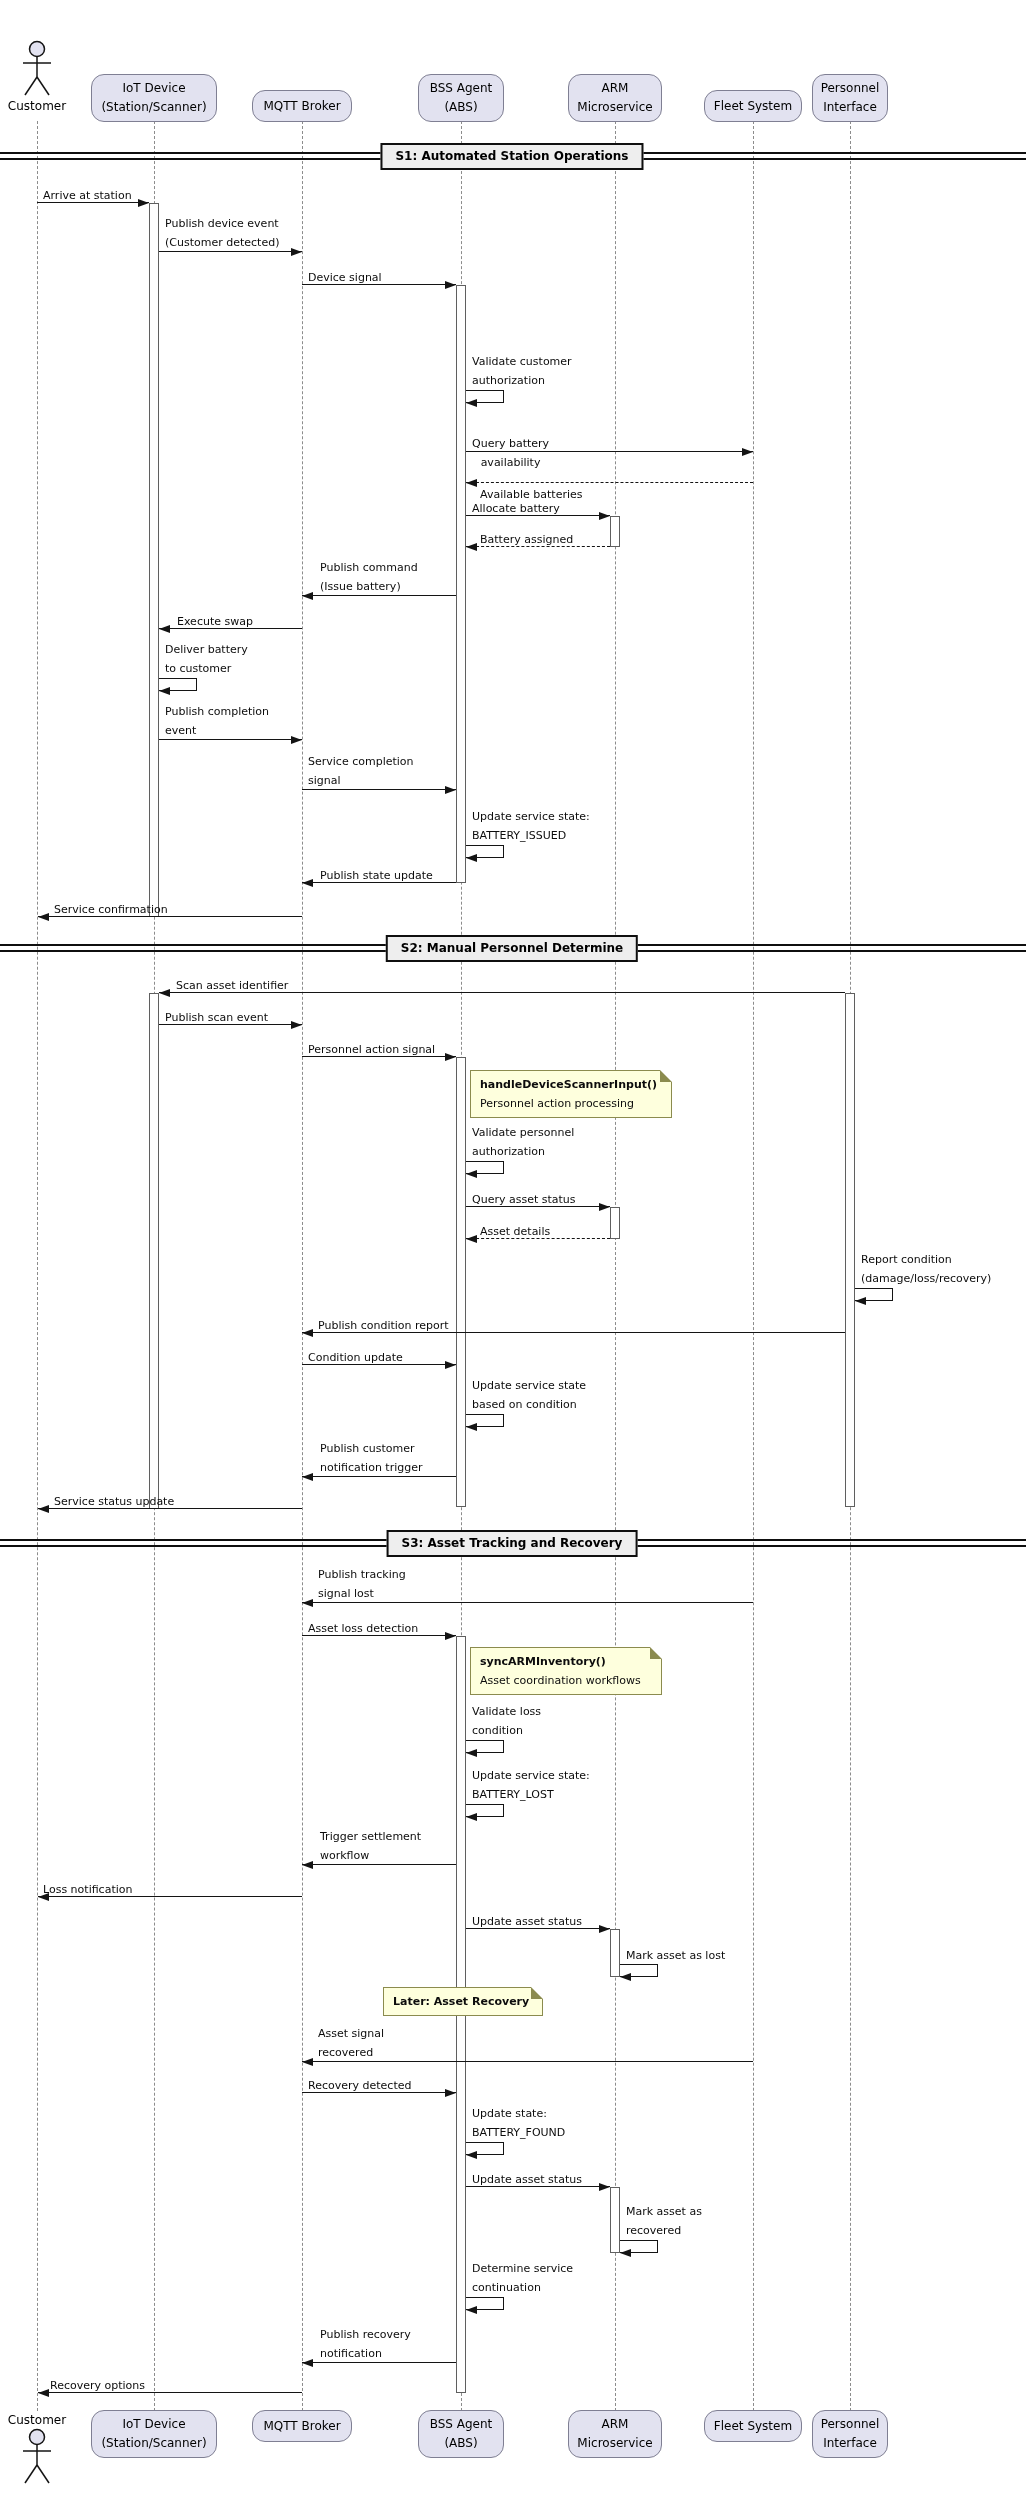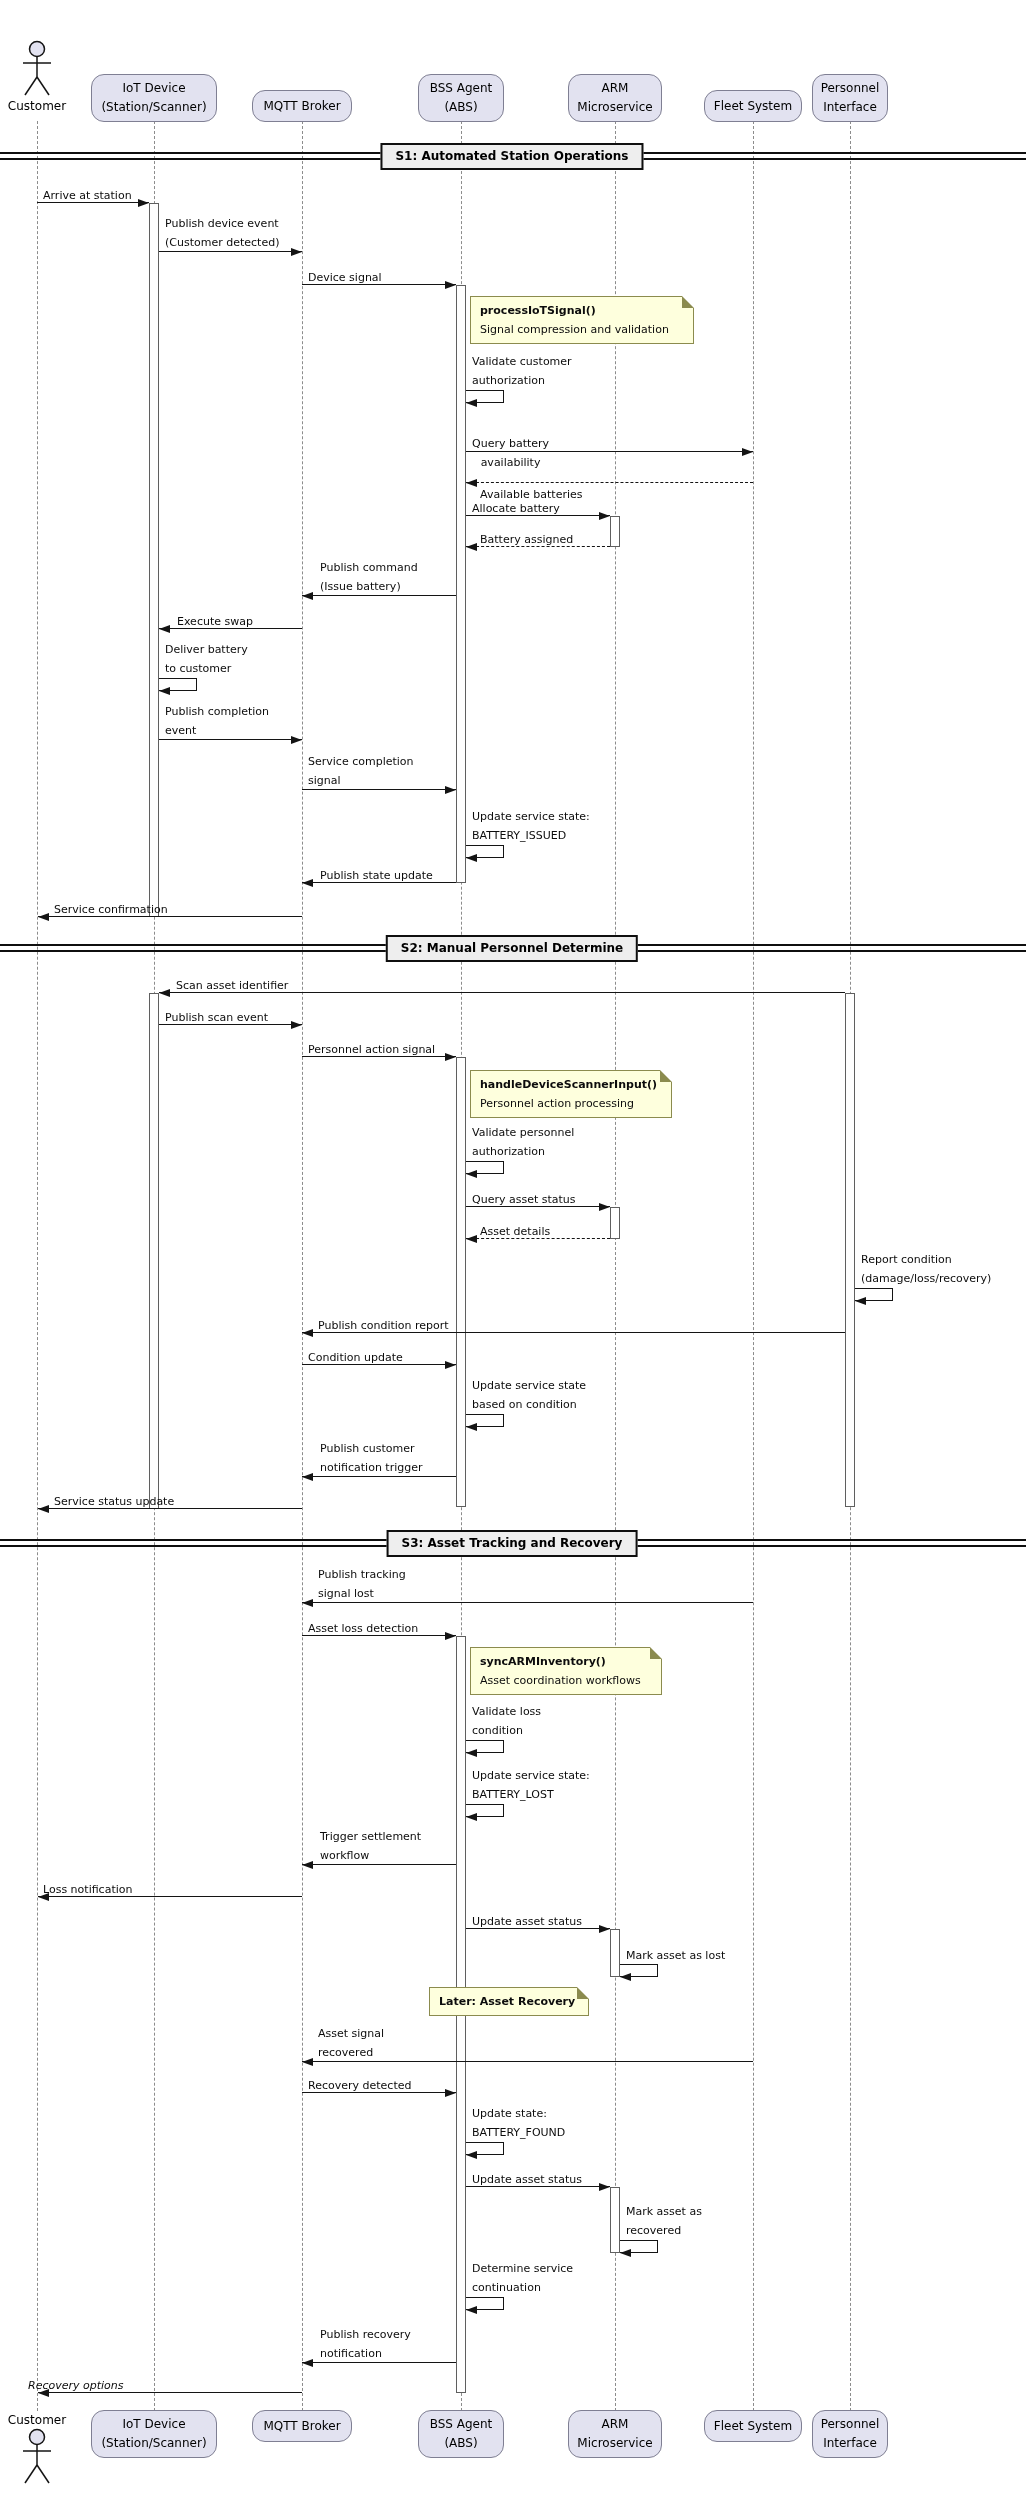--- a/index.html
+++ b/index.html
@@ -201,21 +201,21 @@
     <div class="mlabel" style="left: 308px; top: 2076px;">Recovery detected</div>
     <div class="mline" style="left: 466px; top: 2186px; width: 144px;"></div>
     <div class="ahead right" style="left: 599px; top: 2182.5px;"></div>
     <div class="mlabel" style="left: 472px; top: 2170px;">Update asset status</div>
     <div class="mline" style="left: 302px; top: 2362px; width: 154px;"></div>
     <div class="ahead left" style="left: 302px; top: 2358.5px;"></div>
     <div class="mlabel" style="left: 320px; top: 2325px;">Publish recovery
 notification</div>
     <div class="mline" style="left: 38px; top: 2392px; width: 264px;"></div>
     <div class="ahead left" style="left: 38px; top: 2388.5px;"></div>
-    <div class="mlabel" style="left: 28px; top: 2376px; font-style: italic;">Recovery options</div>
+    <div class="mlabel" style="left: 50px; top: 2376px;">Recovery options</div>
     <div class="shook" style="left: 466px; top: 390px; height: 13px;"></div>
     <div class="ahead left" style="left: 466px; top: 398.5px;"></div>
     <div class="mlabel" style="left: 472px; top: 352px;">Validate customer
 authorization</div>
     <div class="shook" style="left: 159px; top: 678px; height: 13px;"></div>
     <div class="ahead left" style="left: 159px; top: 686.5px;"></div>
     <div class="mlabel" style="left: 165px; top: 640px;">Deliver battery
 to customer</div>
     <div class="shook" style="left: 466px; top: 845px; height: 13px;"></div>
     <div class="ahead left" style="left: 466px; top: 853.5px;"></div>
@@ -249,33 +249,29 @@
     <div class="mlabel" style="left: 472px; top: 2104px;">Update state:
 BATTERY_FOUND</div>
     <div class="shook" style="left: 620px; top: 2240px; height: 13px;"></div>
     <div class="ahead left" style="left: 620px; top: 2248.5px;"></div>
     <div class="mlabel" style="left: 626px; top: 2202px;">Mark asset as
 recovered</div>
     <div class="shook" style="left: 466px; top: 2297px; height: 13px;"></div>
     <div class="ahead left" style="left: 466px; top: 2305.5px;"></div>
     <div class="mlabel" style="left: 472px; top: 2259px;">Determine service
 continuation</div>
-    <div class="note" style="left: 470px; top: 296px; width: 224px;">
-      <div class="note-title">processIoTSignal()</div>
-      <div>Signal compression and validation</div>
-    </div>
     <div class="note" style="left: 470px; top: 1070px; width: 202px;">
       <div class="note-title">handleDeviceScannerInput()</div>
       <div>Personnel action processing</div>
     </div>
     <div class="note" style="left: 470px; top: 1647px; width: 192px;">
       <div class="note-title">syncARMInventory()</div>
       <div>Asset coordination workflows</div>
     </div>
-    <div class="note" style="left: 383px; top: 1987px; width: 160px; margin-left: 46px;">
+    <div class="note" style="left: 383px; top: 1987px; width: 160px;">
       <div class="note-title">Later: Asset Recovery</div>
     </div>
     <div class="actor" style="left: -1px; top: 40px;">
       <svg width="38" height="58" viewBox="0 0 38 58">
         <circle cx="19" cy="9" r="7.5" fill="#e2e2f0" stroke="#141414" stroke-width="1.5"></circle>
         <line x1="19" y1="16.5" x2="19" y2="37" stroke="#141414" stroke-width="1.5"></line>
         <line x1="5" y1="23" x2="33" y2="23" stroke="#141414" stroke-width="1.5"></line>
         <line x1="19" y1="37" x2="7" y2="55" stroke="#141414" stroke-width="1.5"></line>
         <line x1="19" y1="37" x2="31" y2="55" stroke="#141414" stroke-width="1.5"></line>
       </svg>

